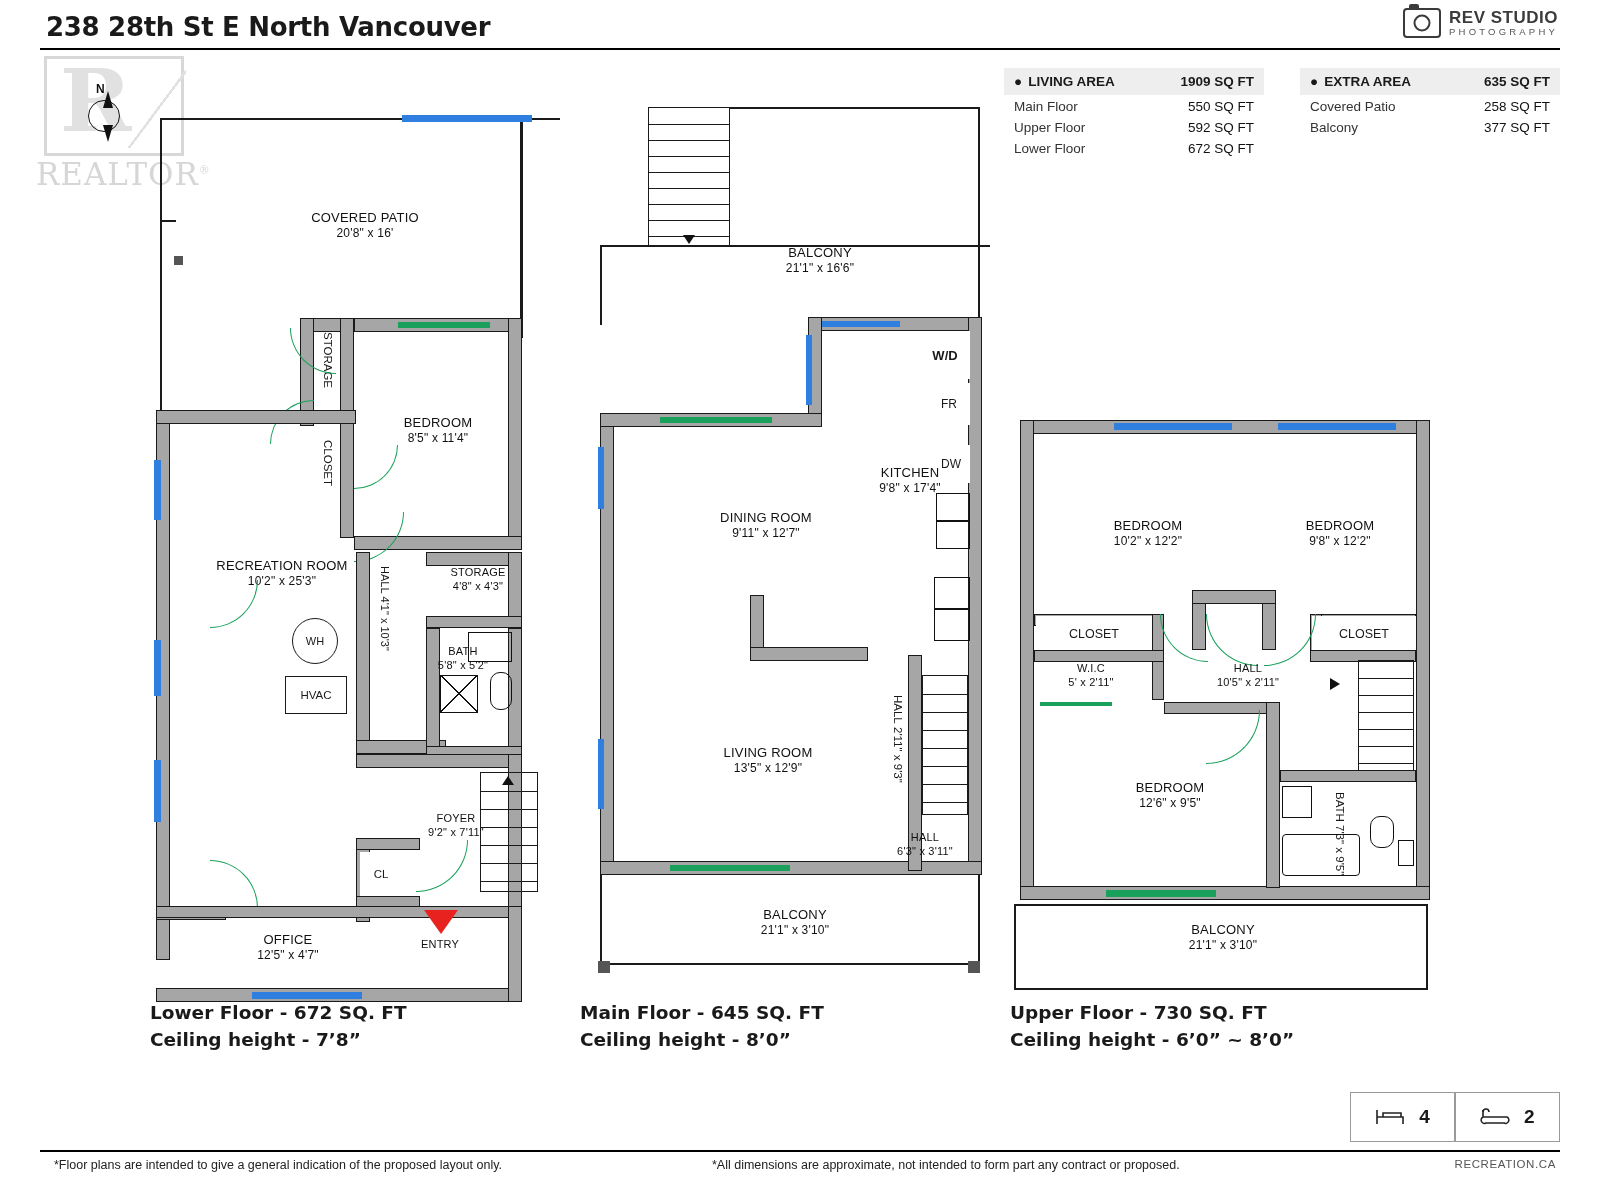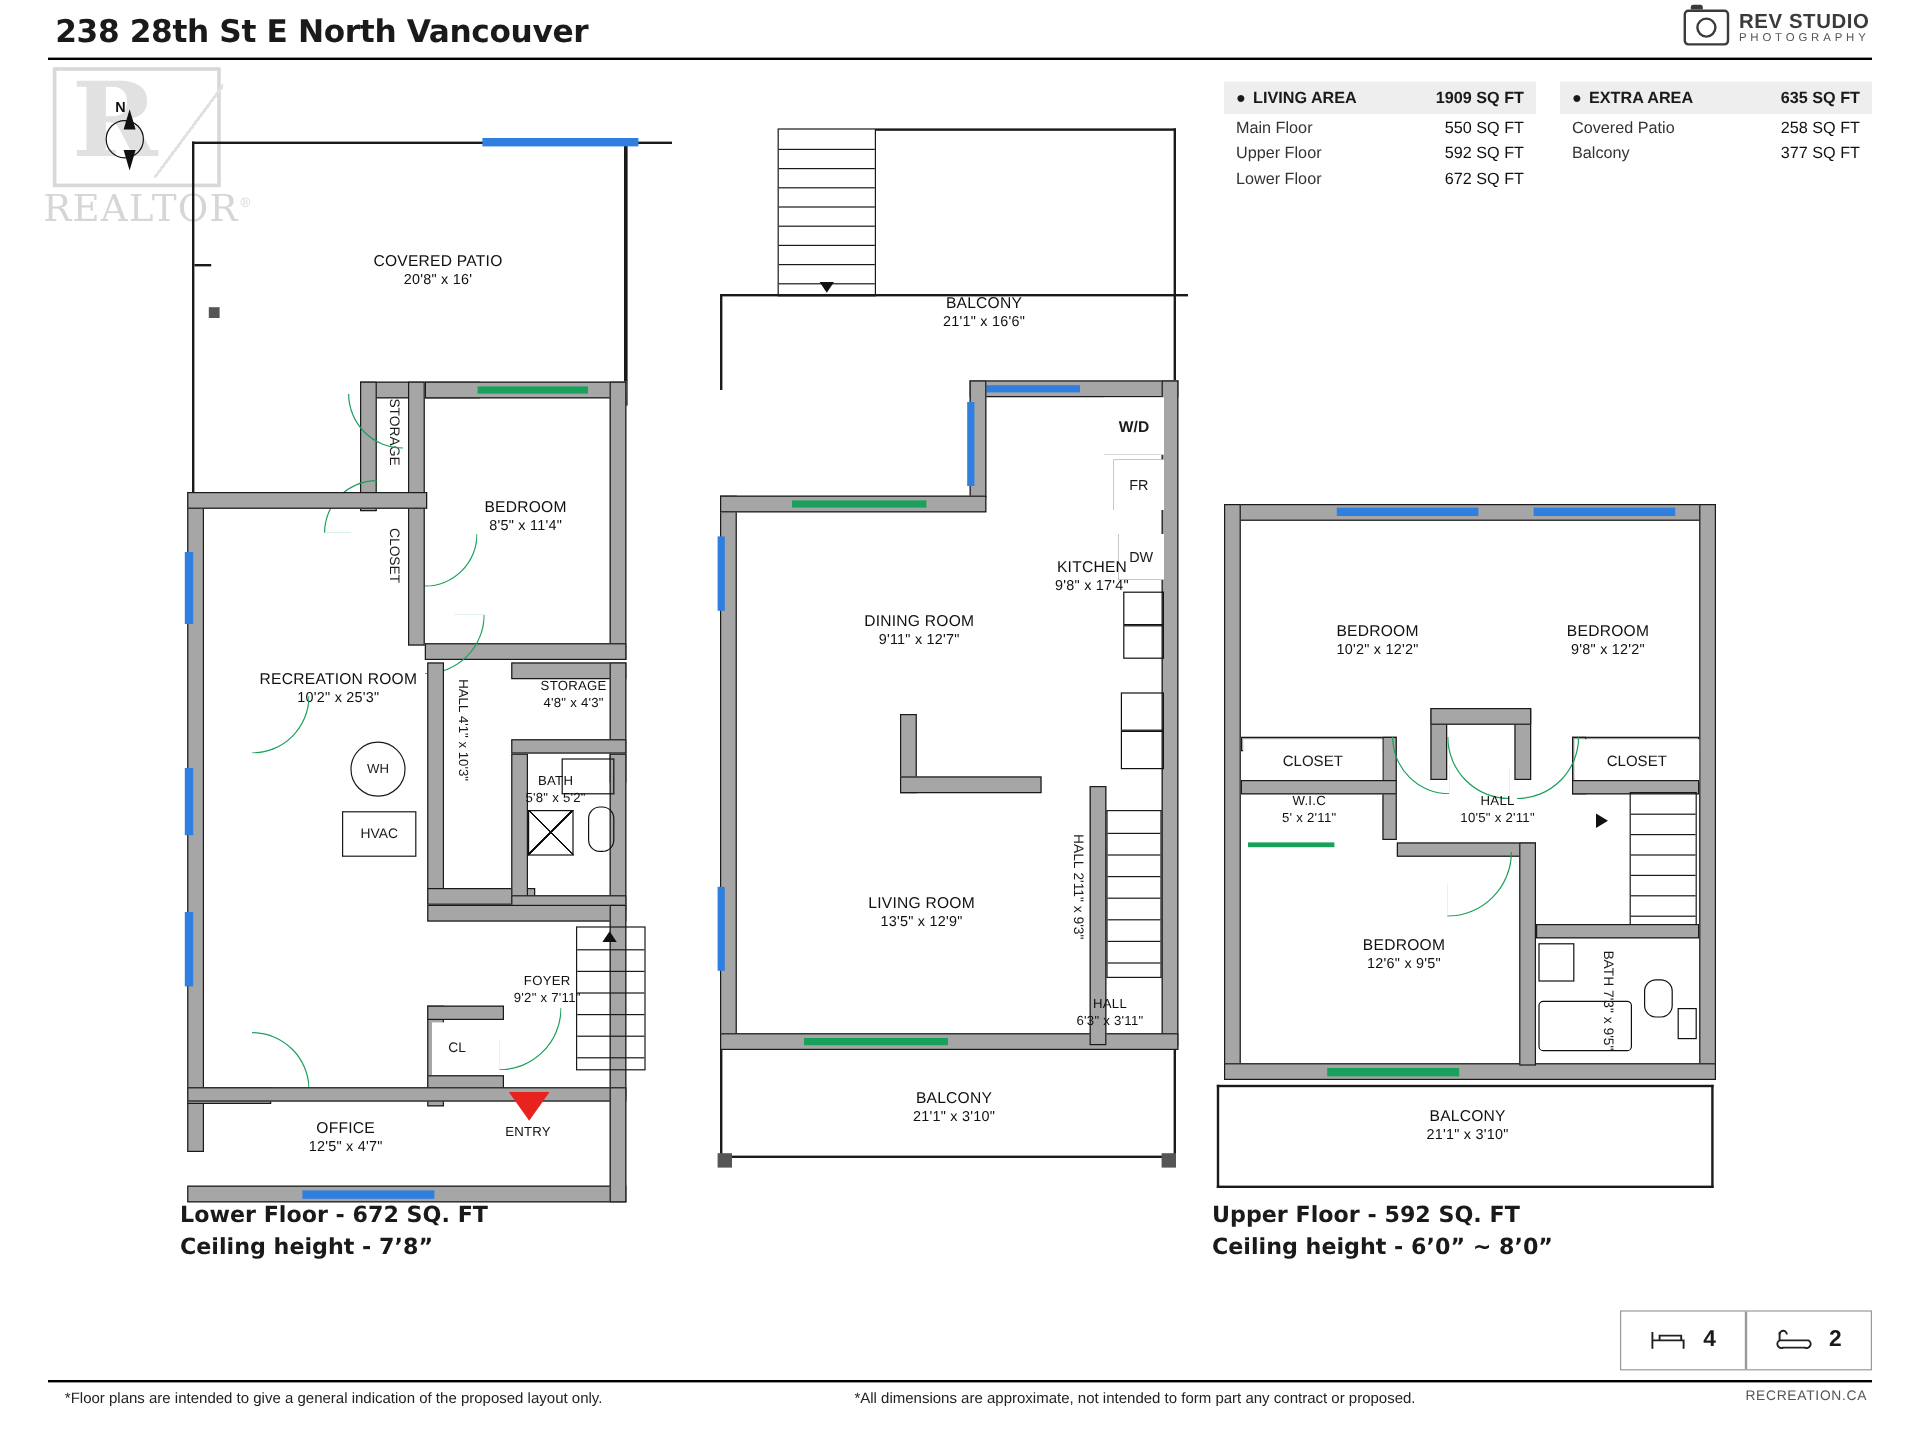--- a/index.html
+++ b/index.html
@@ -38,21 +38,21 @@
   .realtor .rword sup { font-size: 11px; }
 
   
   .compass { position: absolute; left: 78px; top: 82px; width: 52px; height: 78px; }
   .compass .n { position:absolute; left: 18px; top: 0; font-size: 12px; font-weight: bold; color:#111; }
   .compass .needle { position: absolute; left: 10px; top: 18px; width: 32px; height: 32px; border:1.5px solid #111; border-radius:50%; }
   .compass .needle:before { content:""; position:absolute; left:14px; top:-10px; width:0; height:0; border-left:5px solid transparent; border-right:5px solid transparent; border-bottom:17px solid #111; }
   .compass .needle:after { content:""; position:absolute; left:14px; top:24px; width:0; height:0; border-left:5px solid transparent; border-right:5px solid transparent; border-top:17px solid #111; }
 
   
-  .areas { position: absolute; right: 40px; top: 68px; display: flex; gap: 20px; }
+  .areas { position: absolute; right: 40px; top: 68px; display: flex; gap: 36px; }
   .area-tbl { width: 260px; font-size: 13.5px; }
   .area-head { display: flex; justify-content: space-between; align-items: center;
     background: #eeeeee; padding: 6px 10px; font-weight: bold; font-size: 13.5px; }
   .area-head .dot { margin-right: 6px; }
   .area-row { display: flex; justify-content: space-between; padding: 4px 10px 2px 10px; color: #333; }
   .area-row .v { color: #111; }
 
   
   .plan { position: absolute; }
   .wall { position: absolute; background: #a6a6a6; border: 1.6px solid #1a1a1a; }
@@ -344,20 +344,24 @@
     <div class="thin" style="left:388px; top:780px; width:2px; height:90px;"></div>
     <div class="thin" style="left:10px; top:868px; width:380px; height:2px;"></div>
     <div class="thin" style="left:8px; top:866px; width:12px; height:12px; background:#555;"></div>
     <div class="thin" style="left:378px; top:866px; width:12px; height:12px; background:#555;"></div>
     <div class="lbl" style="left:120px; top:812px; width:170px;">
       <div class="nm">BALCONY</div>
       <div class="dim">21'1" x 3'10"</div>
     </div>
   </div>
 
+  <div class="cap" style="left:580px; top:1000px; width:420px;">
+    <div>Main Floor - 645 SQ. FT</div>
+    <div>Ceiling height - 8’0”</div>
+  </div>
 
   <div class="plan" style="left:1010px; top:410px; width:420px; height:580px;">
 
     <div class="wall" style="left:10px; top:10px; width:410px; height:14px;"></div>
     <div class="wall" style="left:10px; top:10px; width:14px; height:480px;"></div>
     <div class="wall" style="left:406px; top:10px; width:14px; height:480px;"></div>
     <div class="wall" style="left:10px; top:476px; width:410px; height:14px;"></div>
     <div class="win" style="left:104px; top:13px; width:118px; height:7px;"></div>
     <div class="win" style="left:268px; top:13px; width:118px; height:7px;"></div>
     <div class="win" style="left:96px; top:480px; width:110px; height:7px;background:#19a05a;"></div>
@@ -427,21 +431,21 @@
     <div class="thin" style="left:416px; top:494px; width:2px; height:86px;"></div>
     <div class="thin" style="left:4px; top:494px; width:414px; height:2px;"></div>
     <div class="thin" style="left:4px; top:578px; width:414px; height:2px;"></div>
     <div class="lbl" style="left:128px; top:512px; width:170px;">
       <div class="nm">BALCONY</div>
       <div class="dim">21'1" x 3'10"</div>
     </div>
   </div>
 
   <div class="cap" style="left:1010px; top:1000px; width:420px;">
-    <div>Upper  Floor - 592 SQ. FT</div>
+    <div>Upper  Floor - 730 SQ. FT</div>
     <div>Ceiling height - 6’0” ~  8’0”</div>
   </div>
 
   <div class="bedbath">
     <div class="bb-cell">
       <svg width="30" height="20" viewBox="0 0 30 20">
         <path d="M2 3 v14 M2 10 h26 v7 M8 10 v-4 h18 v4" fill="none" stroke="#222" stroke-width="1.6"></path>
       </svg>
       <span>4</span>
     </div>

